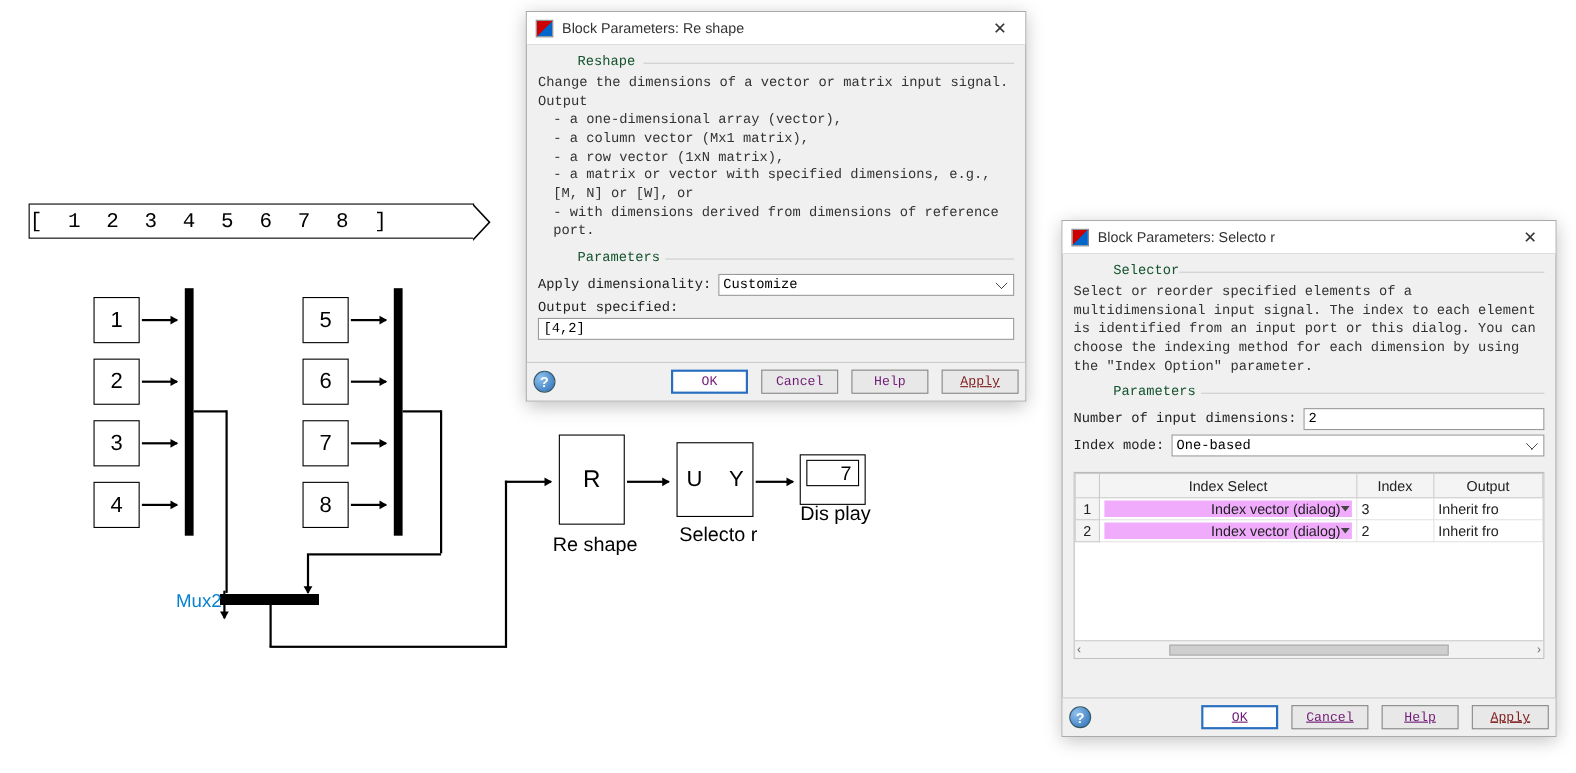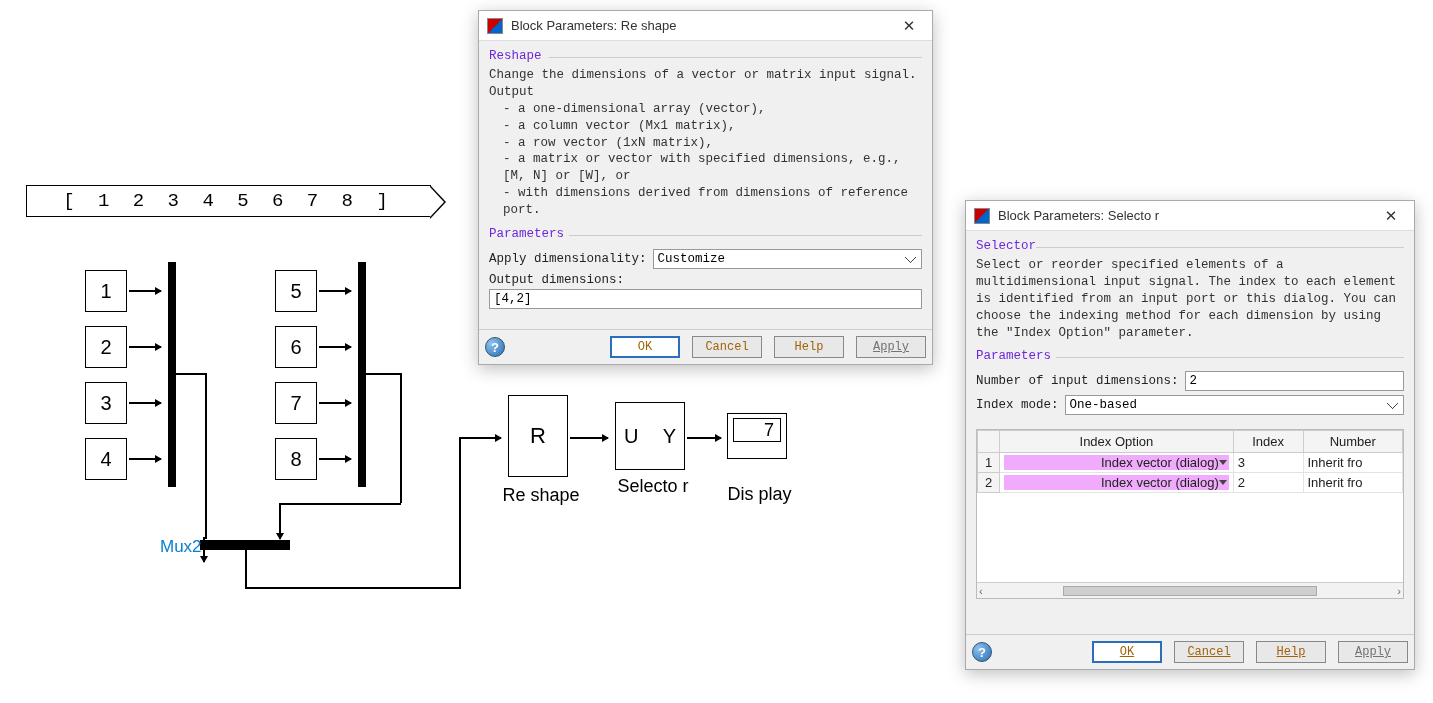--- a/index.html
+++ b/index.html
@@ -41,21 +41,21 @@
   .muxbar {
     position: absolute;
     background: #000;
   }
   
   .srctag {
     position: absolute;
     left: 26px; top: 185px;
     width: 405px; height: 32px;
     border: 1.5px solid #000;
-    display:flex; align-items:center; justify-content:center;
+    display:flex; align-items:center; justify-content:flex-start;
     font-family: Consolas, "Courier New", monospace;
     font-size: 19px;
     letter-spacing: 6px;
   }
   .srctag::after{
     content:"";
     position:absolute;
     right:-16px; top:-1.5px;
     width:0;height:0;
     border-top: 17.5px solid transparent;
@@ -132,23 +132,24 @@
     font-size:15px; color:#333;
   }
   .dlg-body {
     padding: 6px 10px 0 10px;
     flex:1;
     font-family: Consolas, "Courier New", monospace;
     font-size:12.5px;
     color:#222;
   }
   .group-title {
-    color:#6d28d9;
+    color:#14532d;
     padding: 2px 0 4px 0;
     position:relative;
+    margin-left:36px;
   }
   .group-title::after{
     content:"";
     position:absolute;
     left:60px; right:0; top:50%;
     height:1px; background:#ccc;
   }
   .group-title.long::after{ left:80px; }
   .desc { line-height: 1.35; color:#333; margin-bottom:6px;}
   .indent { padding-left: 14px; }
@@ -184,26 +185,26 @@
     display:flex;align-items:center;justify-content:center;
     border:1px solid #356;
   }
   .btnbar .spacer{flex:1;}
   .btn {
     min-width:70px; height:22px;
     background:#e8e8e8;
     border:1px solid #888;
     font-size:12px;
     font-family: Consolas, "Courier New", monospace;
-    color:#a16207;
+    color:#701a75;
     display:flex;align-items:center;justify-content:center;
     padding:0 8px;
   }
   .btn.primary { border:2px solid #2a6fbf; background:#fff;}
-  .btn.disabled { color:#737373;text-decoration:underline; }
+  .btn.disabled { color:#7f1d1d;text-decoration:underline; }
 
   
   .tbl {
     border:1px solid #bbb;
     background:#fff;
     width:100%;
     height:170px;
     overflow:hidden;
     font-family:"Segoe UI", Tahoma, sans-serif;
     font-size:13px;
@@ -314,21 +315,21 @@
     <span>Y</span>
   </div>
   <div class="lbl" style="left:608px; top:476px; width:90px">Selecto r</div>
 
   <div class="arrow-r" style="left:687px; top:437px; width:34px"></div>
 
   <div class="blk" style="left:727px; top:413px; width:60px; height:46px"></div>
   <div class="disp-inner" style="left:733px; top:418px; width:48px; height:24px">
     <span>7</span>
   </div>
-  <div class="lbl" style="left:722px; top:484px; width:75px">Dis play</div>
+  <div class="lbl" style="left:722px; top:457px; width:75px">Dis play</div>
 
 </div>
 
 <div class="dialog" style="left:478px; top:10px; width:455px; height:355px">
   <div class="titlebar">
     <div class="ticon"></div>
     <span>Block Parameters: Re shape</span>
     <div class="close">✕</div>
   </div>
   <div class="dlg-body">
@@ -342,21 +343,21 @@
       <div class="indent">- with dimensions derived from dimensions of reference port.</div>
     </div>
     <div class="group-title long">Parameters</div>
     <div class="row">
       <label>Apply dimensionality:</label>
       <select class="field">
         <option>Customize</option>
       </select>
     </div>
     <div class="row" style="display:block">
-      <label style="display:block;margin-bottom:2px">Output dimensions:</label>
+      <label style="display:block;margin-bottom:2px">Output specified:</label>
       <input class="field" style="width: 100%;" value="[4,2]">
     </div>
   </div>
   <div class="btnbar">
     <div class="help-round">?</div>
     <div class="spacer"></div>
     <div class="btn primary">
         <span>OK</span>
       </div>
     <div class="btn">
@@ -391,23 +392,23 @@
         <option>One-based</option>
       </select>
     </div>
 
     <div style="height:10px"></div>
     <div class="tbl">
       <table>
         <thead>
           <tr>
             <th style="width:22px"></th>
-            <th style="width:55%">Index Option</th>
+            <th style="width:55%">Index Select</th>
             <th>Index</th>
-            <th>Number</th>
+            <th>Output</th>
           </tr>
         </thead>
         <tbody>
           <tr>
             <td class="idx">1</td>
             <td>
               <div class="dd-cell">
                   <span>Index vector (dialog)</span>
                   <span class="tri"></span>
                 </div>

